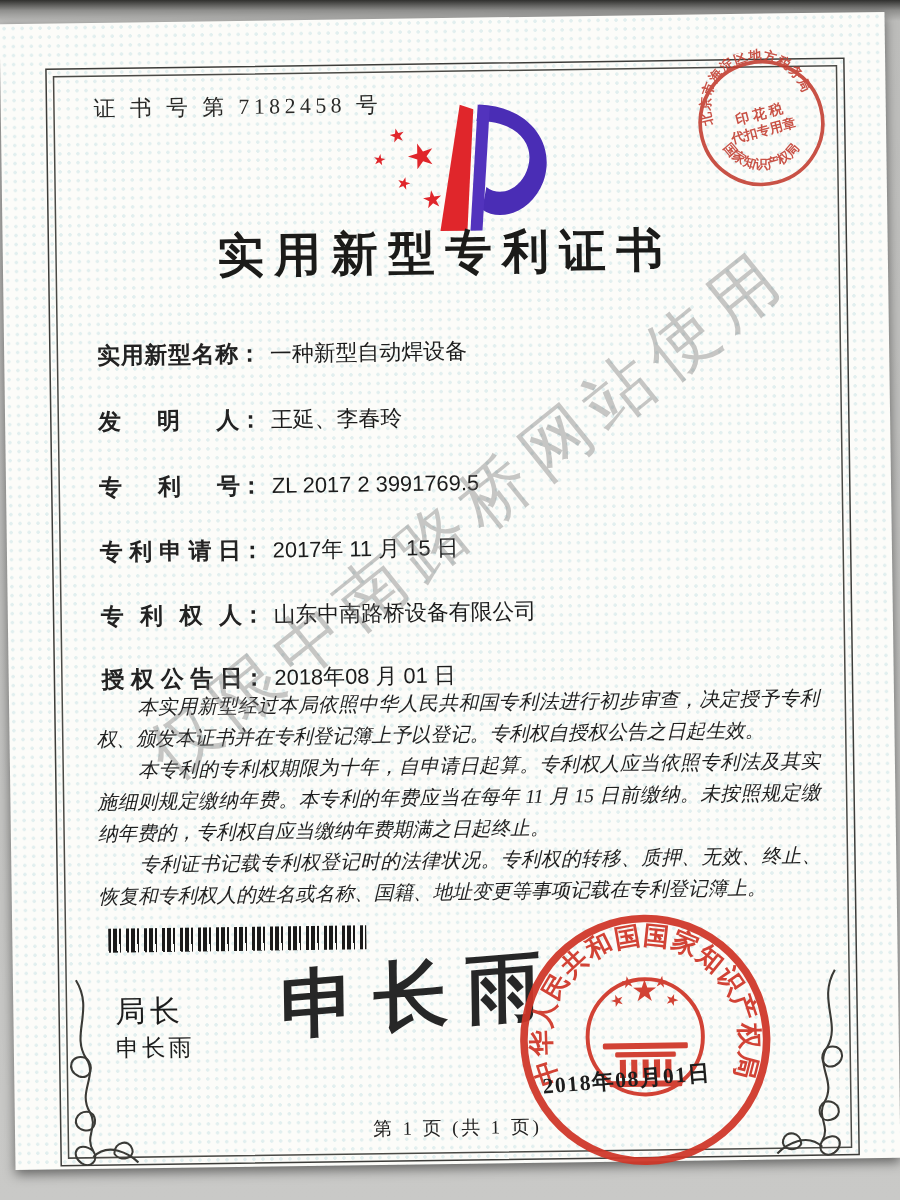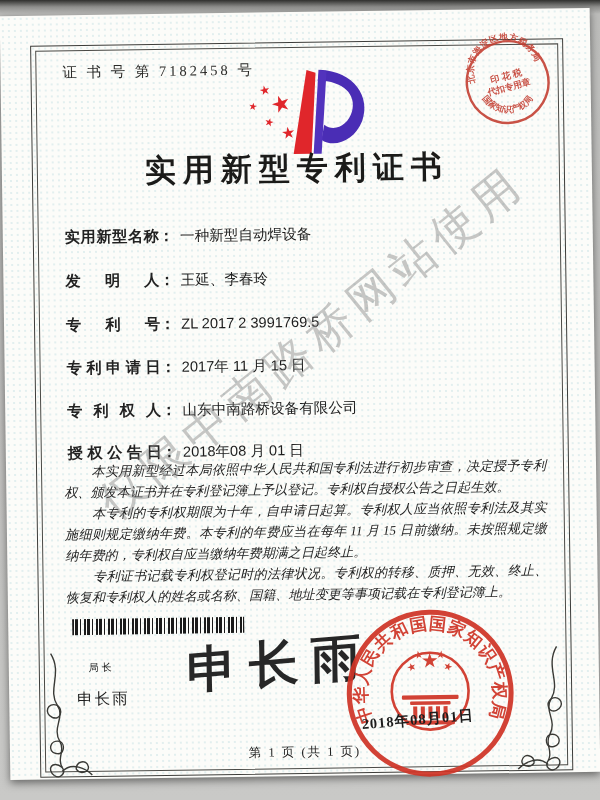--- a/index.html
+++ b/index.html
@@ -21,21 +21,21 @@
   .cert-number{position:absolute;left:62px;top:48px;font-size:14.5px;letter-spacing:3px;color:#2a2a28;}
   .title{position:absolute;left:0;top:136px;width:100%;text-align:center;font-size:31px;font-weight:700;letter-spacing:7px;color:#1b1b19;}
   .field-row{position:absolute;left:62px;width:470px;white-space:nowrap;}
   .field-label{display:inline-block;width:94px;font-size:15.2px;font-weight:700;color:#222;text-align:justify;text-align-last:justify;vertical-align:baseline;}
   .field-colon{font-size:15.2px;font-weight:700;color:#222;}
   .field-value{font-size:14.6px;color:#1c1c1c;font-family:"Liberation Sans",sans-serif;margin-left:6px;}
   .body-text{position:absolute;left:58px;top:446px;width:482px;font-size:13.1px;line-height:21px;color:#1f1f1f;font-style:italic;text-align:justify;}
   .body-text p{margin:0;text-indent:2.1em;}
   .barcode{position:absolute;left:64px;top:604px;width:172px;height:16px;
     background:repeating-linear-gradient(90deg,#1a1a1a 0px,#1a1a1a 1.6px,transparent 1.6px,transparent 3px,#1a1a1a 3px,#1a1a1a 6px,transparent 6px,transparent 7.4px,#1a1a1a 7.4px,#1a1a1a 8.6px,transparent 8.6px,transparent 12px);}
-  .director-label{position:absolute;left:80px;top:646px;font-size:10px;letter-spacing:3px;color:#1d1d1d;font-family:Liberation Mono, monospace;}
+  .director-label{position:absolute;left:68px;top:646px;font-size:20px;letter-spacing:3px;color:#1d1d1d;font-family:Liberation Mono, monospace;}
   .director-name{position:absolute;left:68px;top:674px;font-size:15.5px;letter-spacing:2px;color:#1d1d1d;font-family:"Liberation Sans",sans-serif;}
   .signature{position:absolute;left:178px;top:618px;font-size:50px;font-weight:700;letter-spacing:12px;color:#161616;transform:rotate(-4deg) skewX(-4deg);opacity:.92;}
   .page-footer{position:absolute;left:0;top:732px;width:100%;text-align:center;font-size:12.5px;letter-spacing:2px;color:#222;}
   .watermark{
     position:absolute;left:28px;top:300px;width:560px;text-align:center;
     font-size:46px;letter-spacing:7px;color:rgba(118,118,118,0.40);
     transform:rotate(-38deg);transform-origin:50% 50%;white-space:nowrap;z-index:4;pointer-events:none;
   }
   .logo{position:absolute;left:230px;top:52px;width:140px;height:96px;}
   .tax-stamp{position:absolute;left:458px;top:24px;width:98px;height:98px;transform:rotate(-14deg);opacity:.88;z-index:5;}

